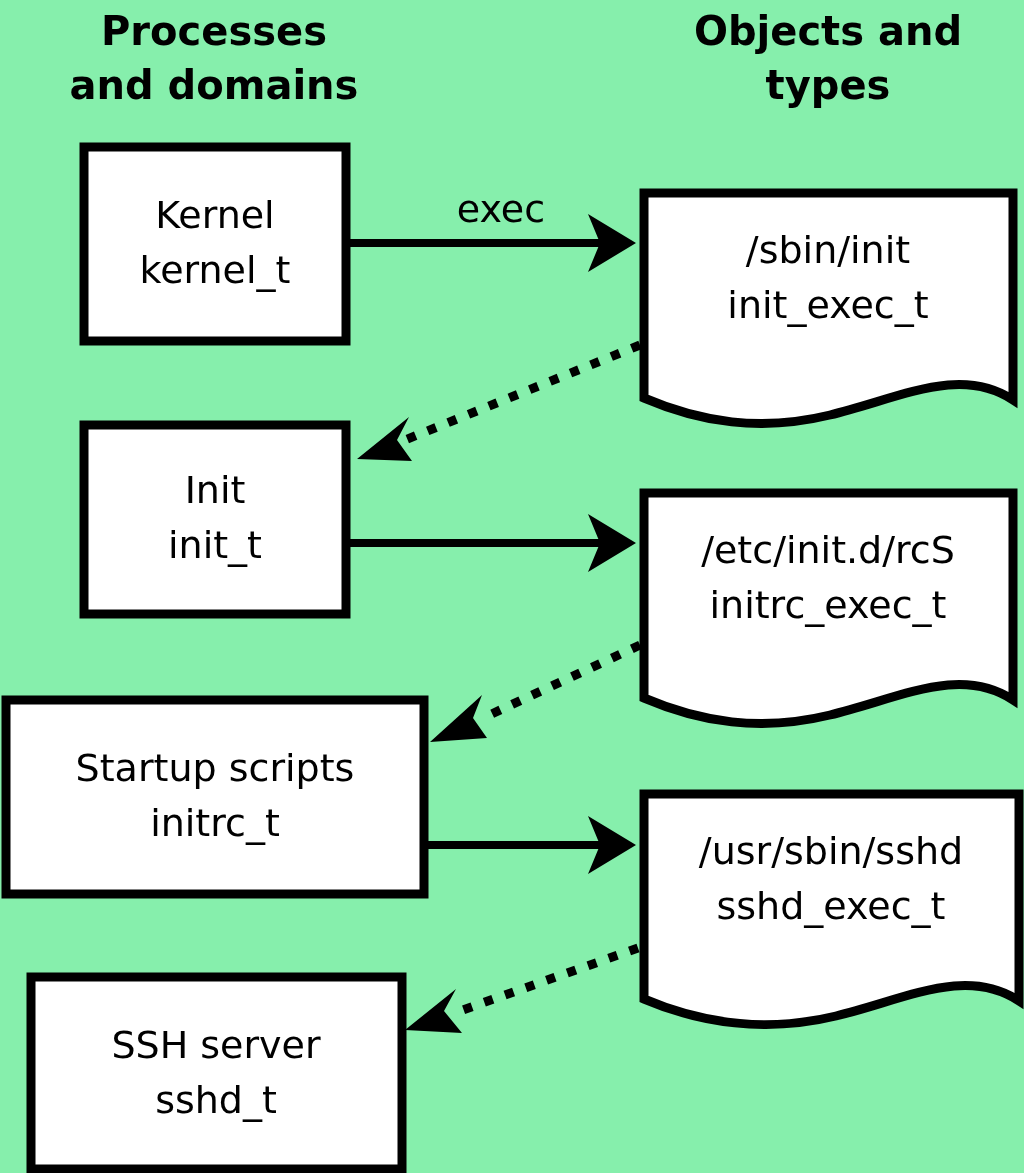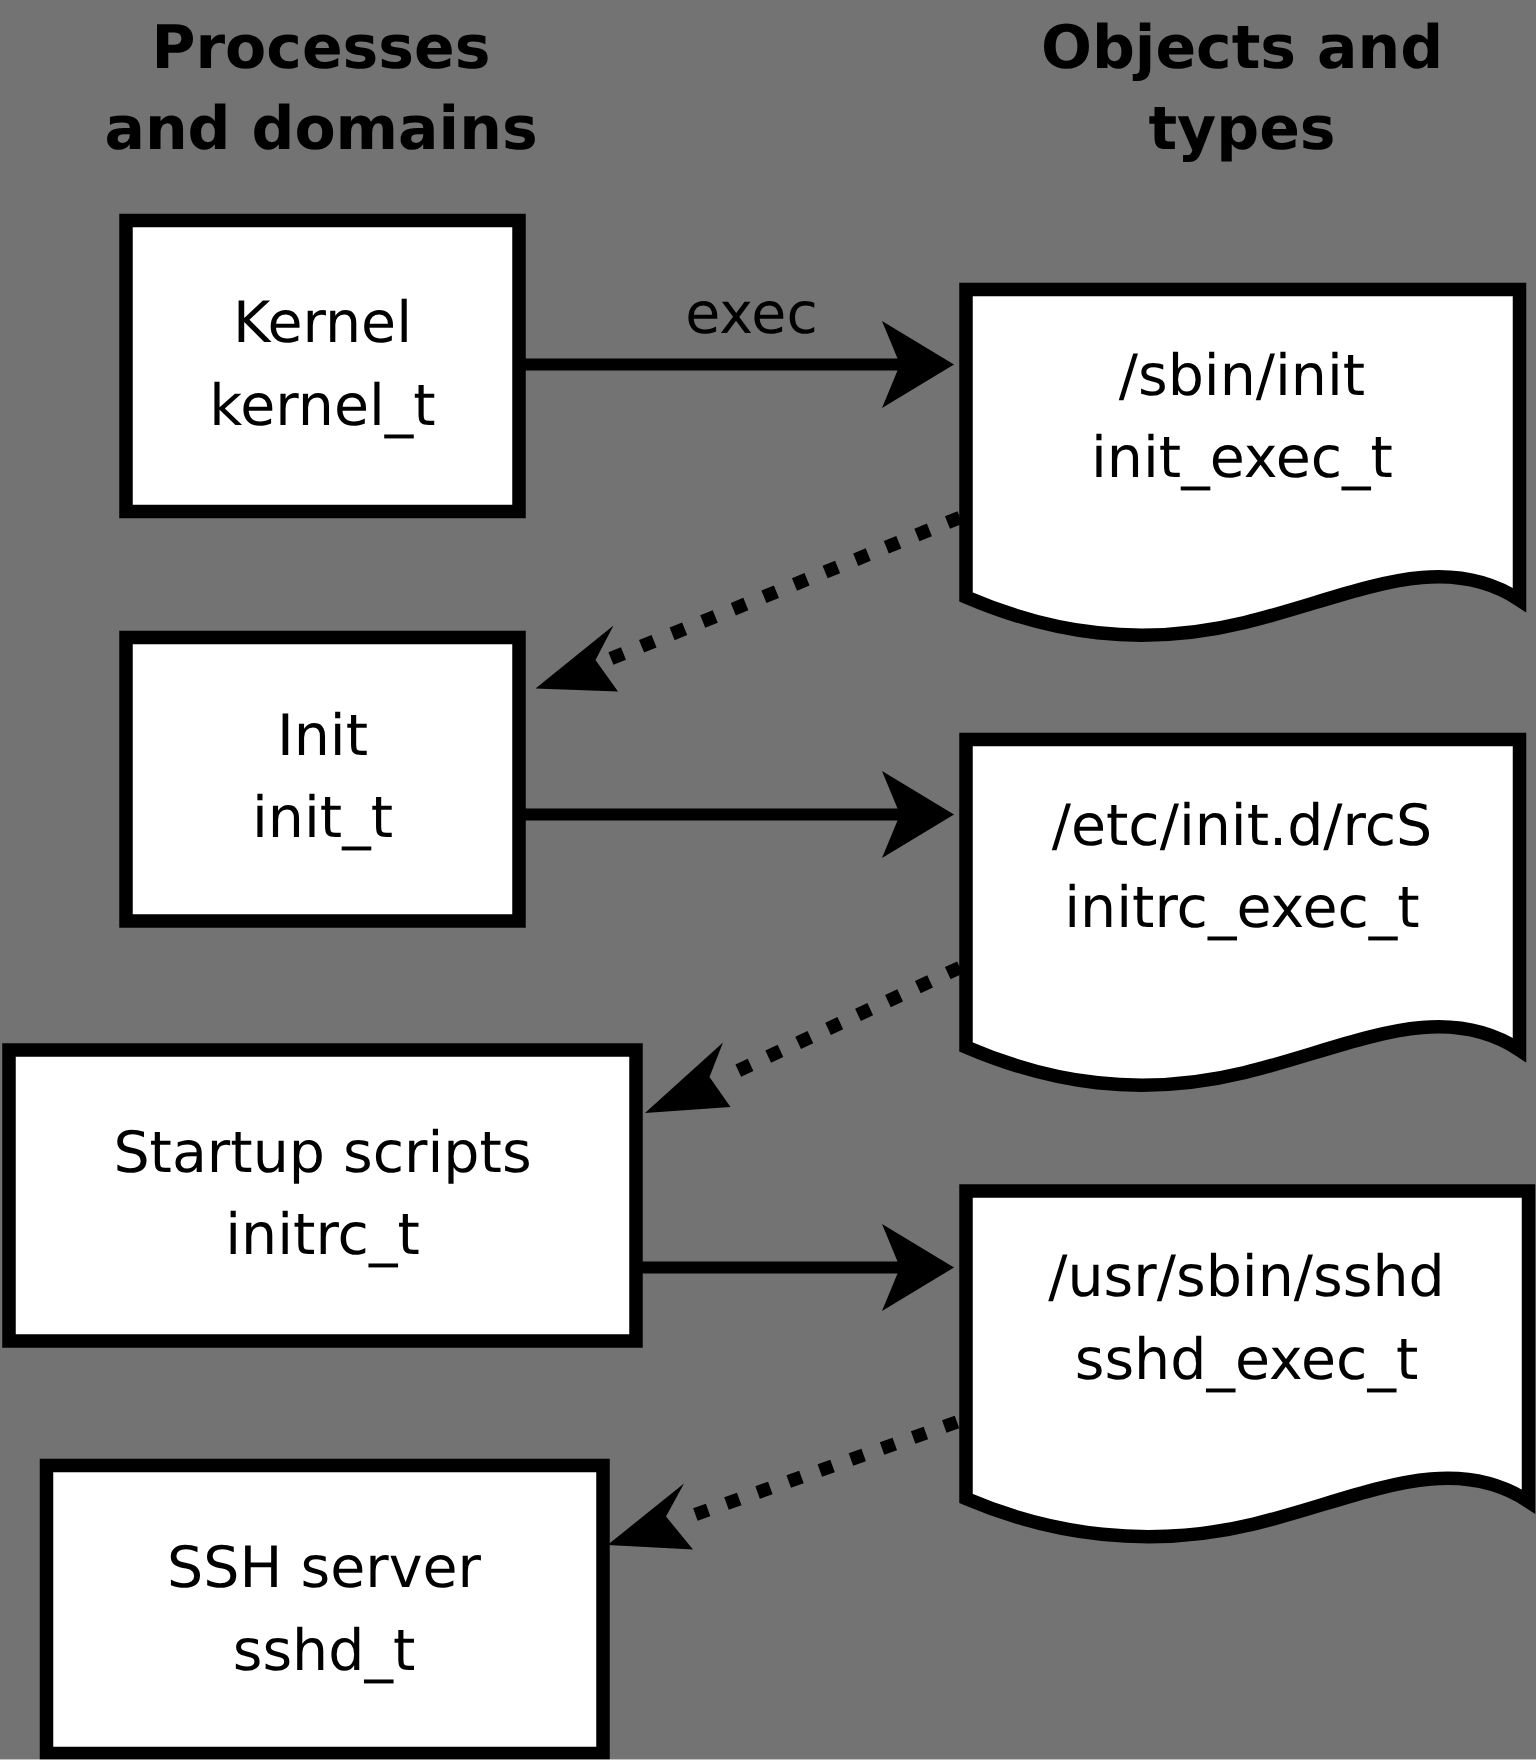--- a/index.html
+++ b/index.html
@@ -4,21 +4,21 @@
 <style>
   html, body {
     margin: 0;
     padding: 0;
     background: #ffffff;
   }
   #diagram-root {
     position: relative;
     width: 1024px;
     height: 1173px;
-    background: #737373;
+    background: #86efac;
     font-family: "DejaVu Sans", sans-serif;
     overflow: hidden;
   }
   svg.canvas {
     position: absolute;
     top: 0;
     left: 0;
     width: 1024px;
     height: 1173px;
     display: block;

